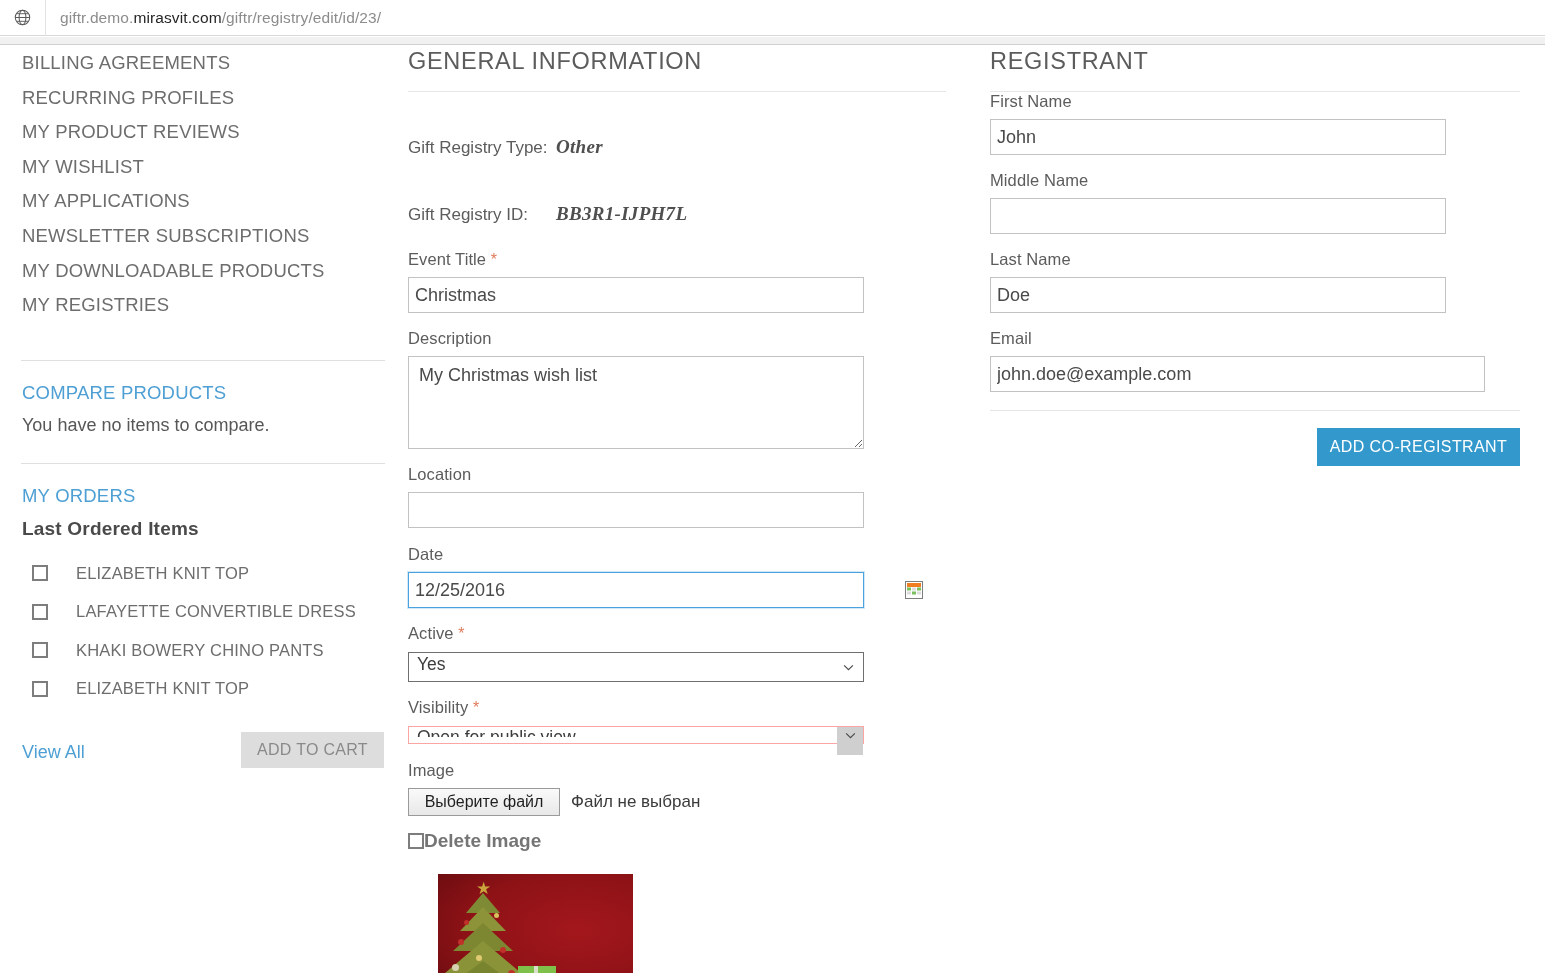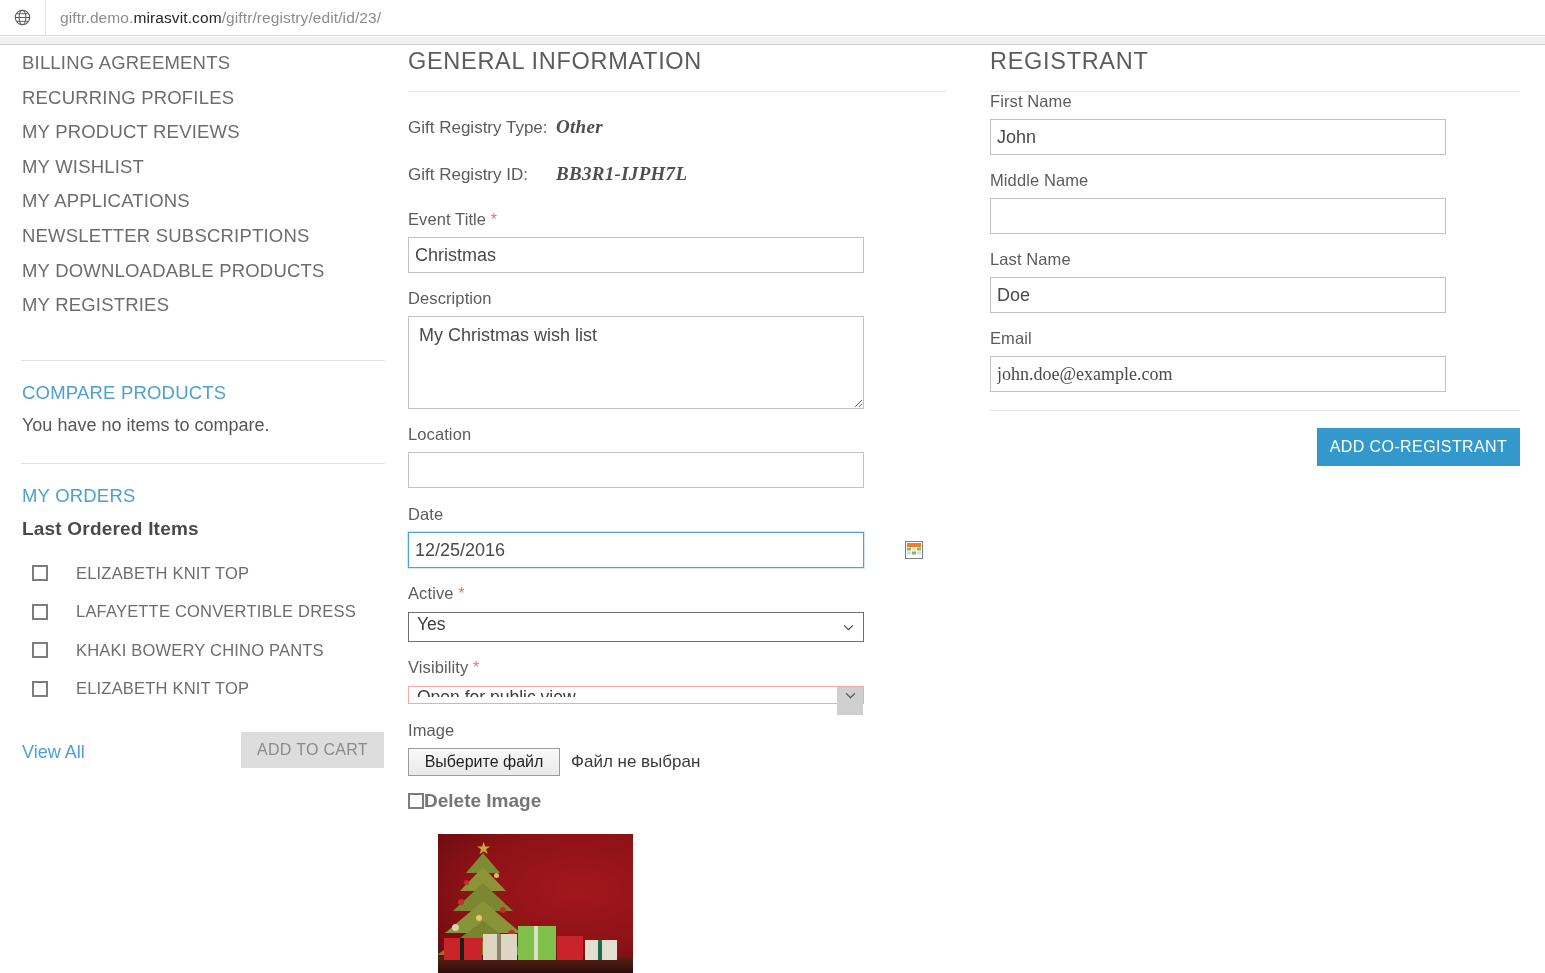--- a/index.html
+++ b/index.html
@@ -144,20 +144,21 @@
     align-items: baseline;
   }
   .kv .k { width: 148px; }
   .kv .v {
     font-family: "Liberation Serif", serif;
     font-weight: bold;
     font-style: italic;
     font-size: 19px;
     color: #4f4f4f;
     letter-spacing: .3px;
+    margin-top: 20px;
   }
 
   .fld-label {
     font-size: 16.5px;
     color: #5c5c5c;
     letter-spacing: .1px;
     display: block;
   }
   .req { color: #e07a5c; font-size: 16px; }
 
@@ -497,20 +498,20 @@
       <input class="inp" style="width: 456px; margin-top: 8px;" type="text" value="">
     </div>
 
     <div style="margin-top:16px">
       <label class="fld-label">Last Name</label>
       <input class="inp" style="width: 456px; margin-top: 8px;" type="text" value="Doe">
     </div>
 
     <div style="margin-top:16px">
       <label class="fld-label">Email</label>
-      <input class="inp" style="width: 456px; margin-top: 8px; font-family: Liberation Serif, serif;" type="text" value="john.doe@example.com">
+      <input class="inp" style="width: 495px; margin-top: 8px;" type="text" value="john.doe@example.com">
     </div>
 
     <hr class="side-rule">
     <button class="addco" style="margin-top:17px">ADD CO-REGISTRANT</button>
   </div>
 
 </div>
 
 </body></html>

